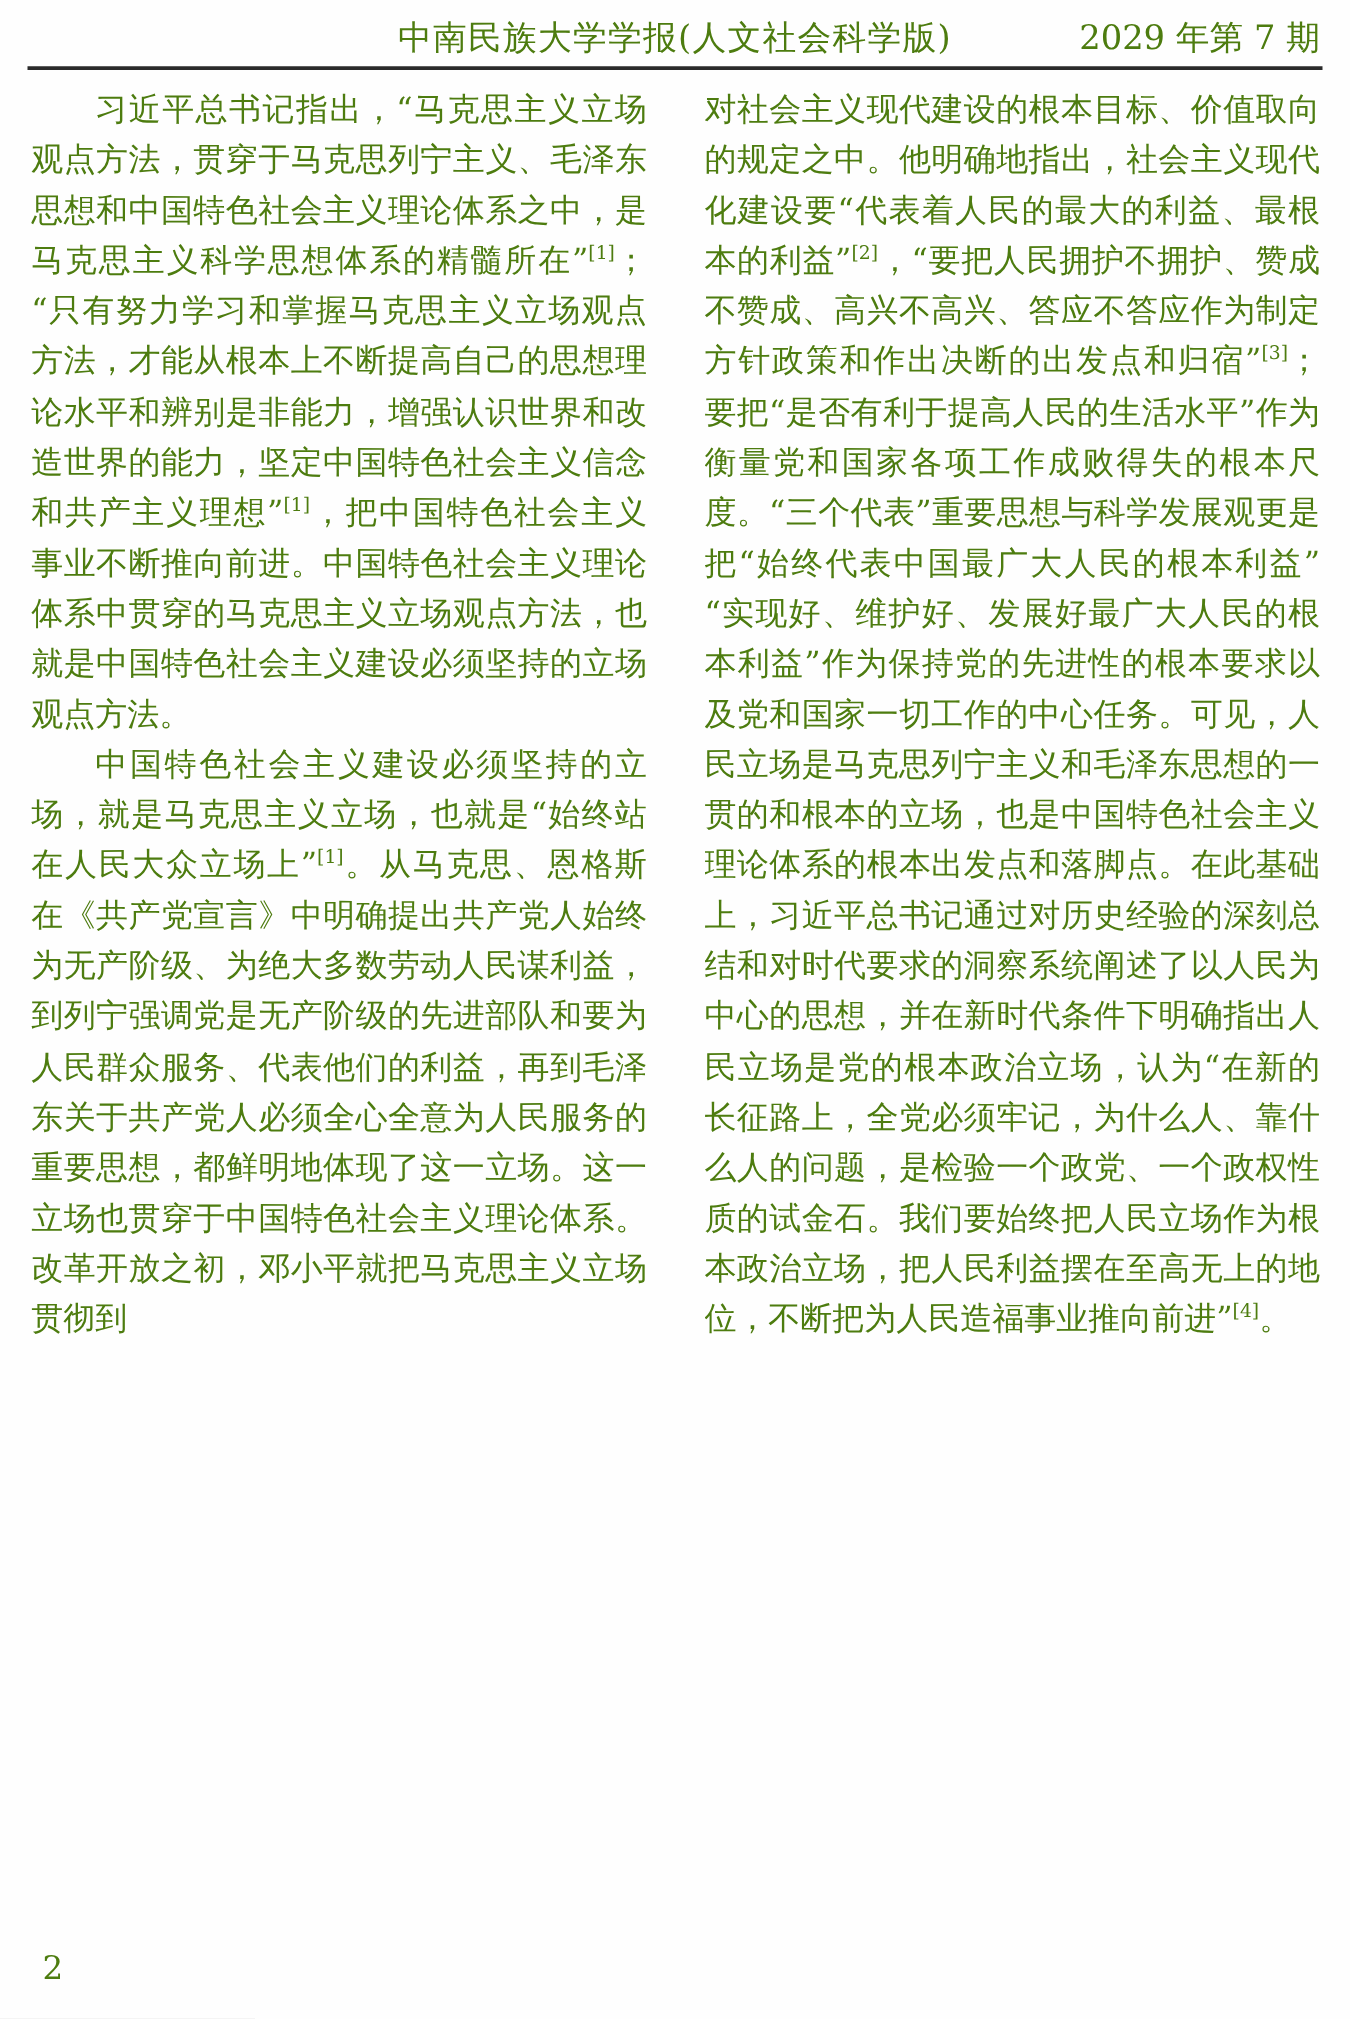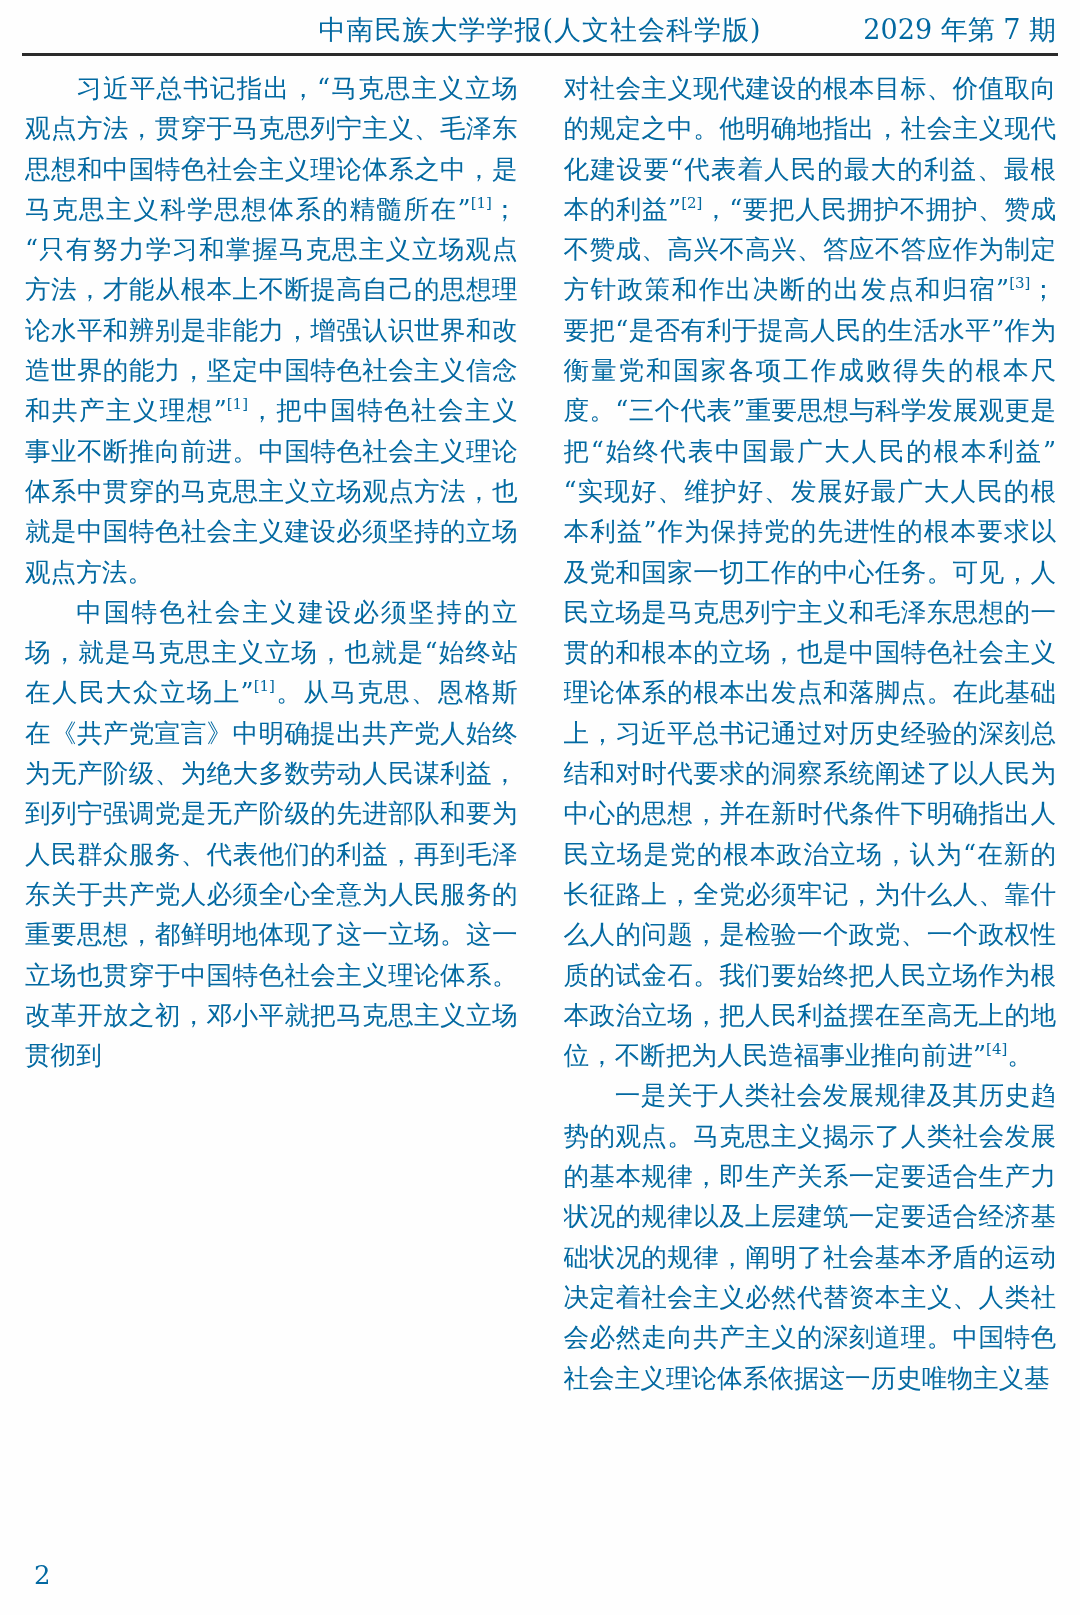--- a/index.html
+++ b/index.html
@@ -6,21 +6,21 @@
     margin: 0;
     padding: 0;
     background: #e8e8e8;
   }
   .page {
     position: relative;
     width: 1080px;
     height: 1615px;
     margin: 0 auto;
     background: #fefefe;
-    color: #0369a1;
+    color: #4d7c0f;
     font-family: "DejaVu Serif", "Liberation Serif", serif;
     overflow: hidden;
     box-sizing: border-box;
   }
   
   .running-head {
     position: absolute;
     top: 12px;
     left: 22px;
     right: 22px;
@@ -102,21 +102,20 @@
 
   <div class="header-rule"></div>
 
   <main class="columns">
     <section class="column">
         <p class="para indent">习近平总书记指出，“马克思主义立场观点方法，贯穿于马克思列宁主义、毛泽东思想和中国特色社会主义理论体系之中，是马克思主义科学思想体系的精髓所在”<sup>[1]</sup>；“只有努力学习和掌握马克思主义立场观点方法，才能从根本上不断提高自己的思想理论水平和辨别是非能力，增强认识世界和改造世界的能力，坚定中国特色社会主义信念和共产主义理想”<sup>[1]</sup>，把中国特色社会主义事业不断推向前进。中国特色社会主义理论体系中贯穿的马克思主义立场观点方法，也就是中国特色社会主义建设必须坚持的立场观点方法。</p>
         <p class="para indent">中国特色社会主义建设必须坚持的立场，就是马克思主义立场，也就是“始终站在人民大众立场上”<sup>[1]</sup>。从马克思、恩格斯在《共产党宣言》中明确提出共产党人始终为无产阶级、为绝大多数劳动人民谋利益，到列宁强调党是无产阶级的先进部队和要为人民群众服务、代表他们的利益，再到毛泽东关于共产党人必须全心全意为人民服务的重要思想，都鲜明地体现了这一立场。这一立场也贯穿于中国特色社会主义理论体系。改革开放之初，邓小平就把马克思主义立场贯彻到</p>
       </section>
     <section class="column">
         <p class="para">对社会主义现代建设的根本目标、价值取向的规定之中。他明确地指出，社会主义现代化建设要“代表着人民的最大的利益、最根本的利益”<sup>[2]</sup>，“要把人民拥护不拥护、赞成不赞成、高兴不高兴、答应不答应作为制定方针政策和作出决断的出发点和归宿”<sup>[3]</sup>；要把“是否有利于提高人民的生活水平”作为衡量党和国家各项工作成败得失的根本尺度。“三个代表”重要思想与科学发展观更是把“始终代表中国最广大人民的根本利益”“实现好、维护好、发展好最广大人民的根本利益”作为保持党的先进性的根本要求以及党和国家一切工作的中心任务。可见，人民立场是马克思列宁主义和毛泽东思想的一贯的和根本的立场，也是中国特色社会主义理论体系的根本出发点和落脚点。在此基础上，习近平总书记通过对历史经验的深刻总结和对时代要求的洞察系统阐述了以人民为中心的思想，并在新时代条件下明确指出人民立场是党的根本政治立场，认为“在新的长征路上，全党必须牢记，为什么人、靠什么人的问题，是检验一个政党、一个政权性质的试金石。我们要始终把人民立场作为根本政治立场，把人民利益摆在至高无上的地位，不断把为人民造福事业推向前进”<sup>[4]</sup>。</p>
-        <p class="para indent">一是关于人类社会发展规律及其历史趋势的观点。马克思主义揭示了人类社会发展的基本规律，即生产关系一定要适合生产力状况的规律以及上层建筑一定要适合经济基础状况的规律，阐明了社会基本矛盾的运动决定着社会主义必然代替资本主义、人类社会必然走向共产主义的深刻道理。中国特色社会主义理论体系依据这一历史唯物主义基</p>
       </section>
   </main>
 
   <footer class="page-footer">
     <span>2</span>
   </footer>
 
 </div>
 
 </body></html>

